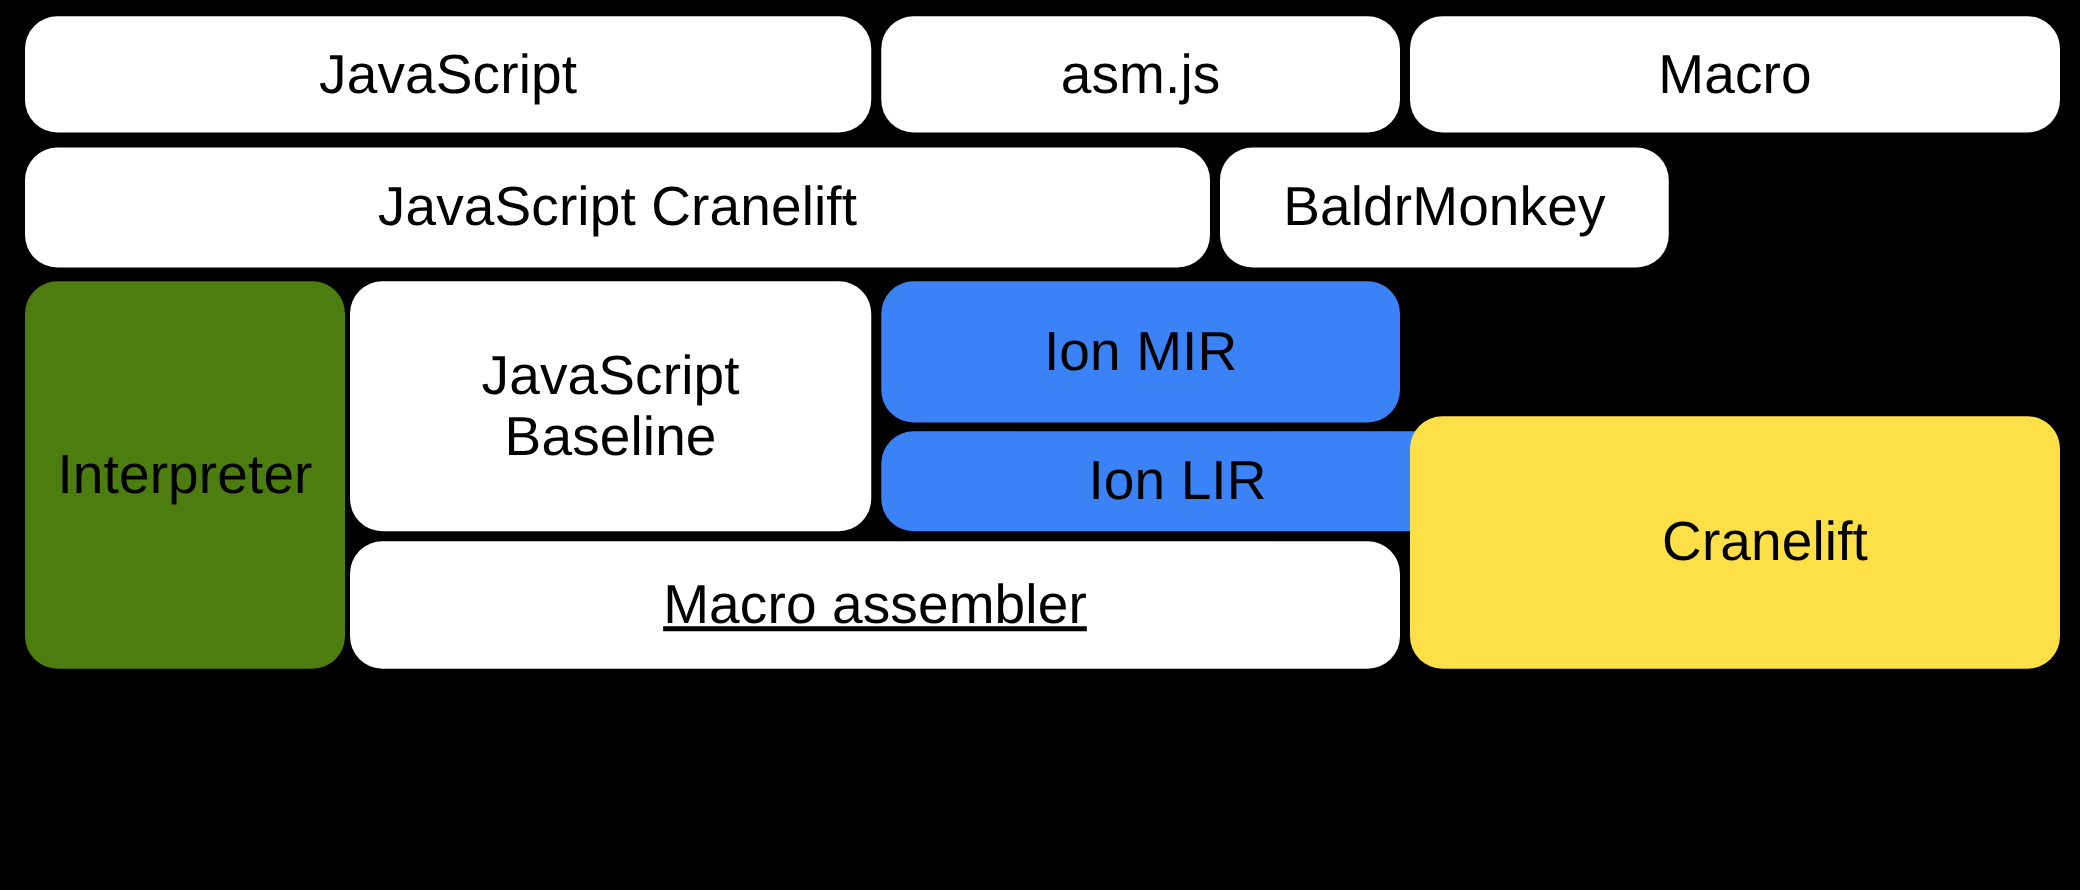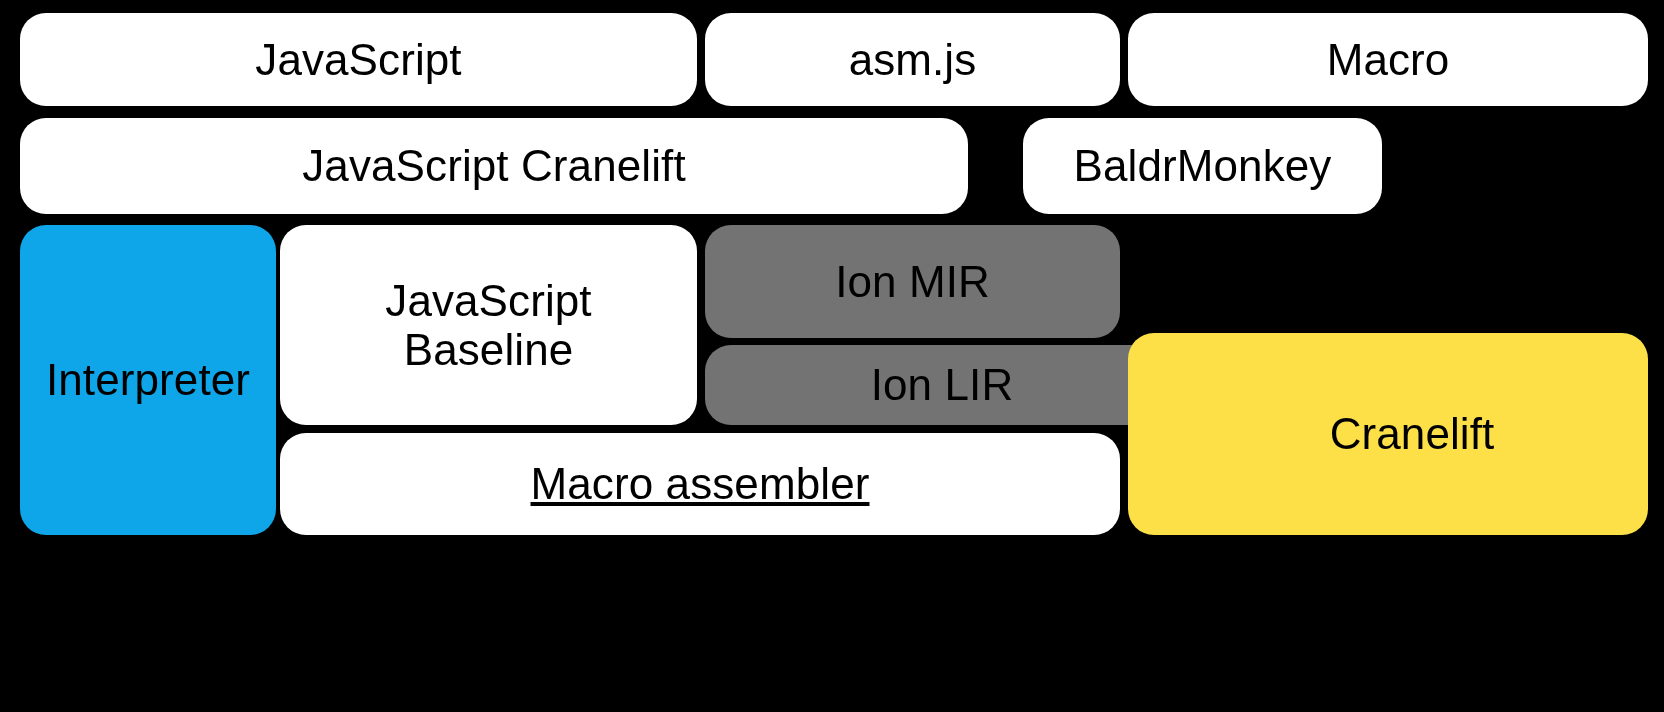--- a/index.html
+++ b/index.html
@@ -26,33 +26,33 @@
     border-radius: 26px;
     color: #000000;
     font-size: 44px;
     font-weight: 400;
     line-height: 1.12;
     letter-spacing: 0.1px;
     white-space: pre-line;
     user-select: none;
   }
   .fill-white { background: #FFFFFF; }
-  .fill-gray  { background: #0ea5e9; }
-  .fill-green { background: #737373; }
+  .fill-gray  { background: #4d7c0f; }
+  .fill-green { background: #3b82f6; }
   .fill-pink  { background: #fde047; padding-left: 48px; }
 </style>
 </head>
 <body>
 
 <div id="canvas">
     <div class="box fill-white" style="left: 20px; top: 13px; width: 677px; height: 93px;">JavaScript</div>
     <div class="box fill-white" style="left: 705px; top: 13px; width: 415px; height: 93px;">asm.js</div>
     <div class="box fill-white" style="left: 1128px; top: 13px; width: 520px; height: 93px;">Macro</div>
     <div class="box fill-white" style="left: 20px; top: 118px; width: 948px; height: 96px;">JavaScript Cranelift</div>
-    <div class="box fill-white" style="left: 1023px; top: 118px; width: 359px; height: 96px;">BaldrMonkey</div>
+    <div class="box fill-white" style="left: 976px; top: 118px; width: 359px; height: 96px;">BaldrMonkey</div>
     <div class="box fill-gray" style="left: 20px; top: 225px; width: 256px; height: 310px;">Interpreter</div>
     <div class="box fill-white" style="left: 280px; top: 225px; width: 417px; height: 200px;">JavaScript
 Baseline</div>
     <div class="box fill-green" style="left: 705px; top: 225px; width: 415px; height: 113px;">Ion MIR</div>
     <div class="box fill-green" style="left: 705px; top: 345px; width: 474px; height: 80px;">Ion LIR</div>
     <div class="box fill-pink" style="left: 1128px; top: 333px; width: 520px; height: 202px;">Cranelift</div>
     <div class="box fill-white" style="left: 280px; top: 433px; width: 840px; height: 102px; text-decoration: underline;">Macro assembler</div>
   </div>
 
 </body></html>

